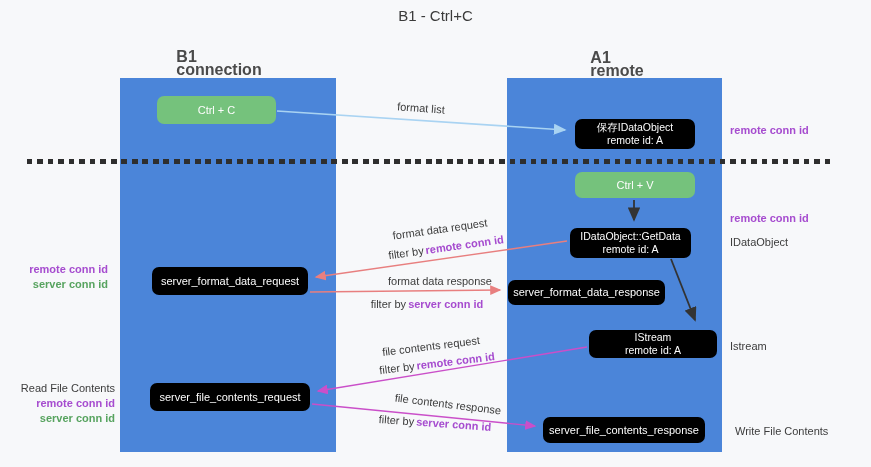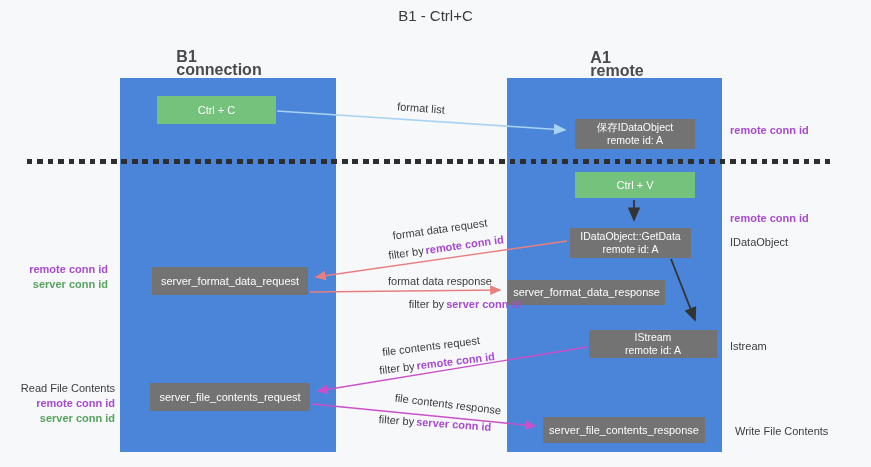--- a/index.html
+++ b/index.html
@@ -33,24 +33,25 @@
   .divider{
     position:absolute;left:27px;top:159px;width:806px;height:5px;
     background:repeating-linear-gradient(90deg,#2e2e2e 0 5.5px,transparent 5.5px 10.5px);
   }
   .arrows{position:absolute;left:0;top:0;pointer-events:none;}
   .box{
     position:absolute;
     display:flex;flex-direction:column;align-items:center;justify-content:center;
     color:#fdfdfd;font-size:11px;line-height:13px;text-align:center;
     white-space:nowrap;
+    border-radius:7px;
   }
   .box.small{font-size:10.5px;}
   .green{background:#75c27c;}
-  .orange{background:#737373;}
+  .orange{background:#000000;}
   .lbl{
     position:absolute;font-size:11px;color:#3c3c3c;white-space:nowrap;
   }
   .ctr{transform:translate(-50%,-50%) rotate(var(--r,0deg));}
   .rt{text-align:right;}
   .purple{color:#a64ccf;font-weight:bold;}
   .greentx{color:#57a35f;font-weight:bold;}
   .filter span{margin-right:2px;}
   .stack{line-height:15px;}
 </style>
@@ -141,21 +142,21 @@
   </div>
 
   <div class="lbl ctr" style="left:421px;top:108px;--r:4deg;">format list</div>
 
   <div class="lbl ctr" style="left:440px;top:229px;--r:-8deg;">format data request</div>
   <div class="lbl ctr filter" style="left:447px;top:247px;--r:-8deg;">
     <span>filter by</span><span class="purple">remote conn id</span>
   </div>
 
   <div class="lbl ctr" style="left:429px;top:281px;margin-left:11px;">format data response</div>
-  <div class="lbl ctr filter" style="left:428px;top:304px;margin-left:38px;">
+  <div class="lbl ctr filter" style="left:428px;top:304px;">
     <span>filter by</span><span class="purple">server conn id</span>
   </div>
 
   <div class="lbl ctr" style="left:431px;top:346px;--r:-7deg;">file contents request</div>
   <div class="lbl ctr filter" style="left:438px;top:363px;--r:-7deg;">
     <span>filter by</span><span class="purple">remote conn id</span>
   </div>
 
   <div class="lbl ctr" style="left:448px;top:404px;--r:7deg;">file contents response</div>
   <div class="lbl ctr filter" style="left:436px;top:423px;--r:4deg;">

